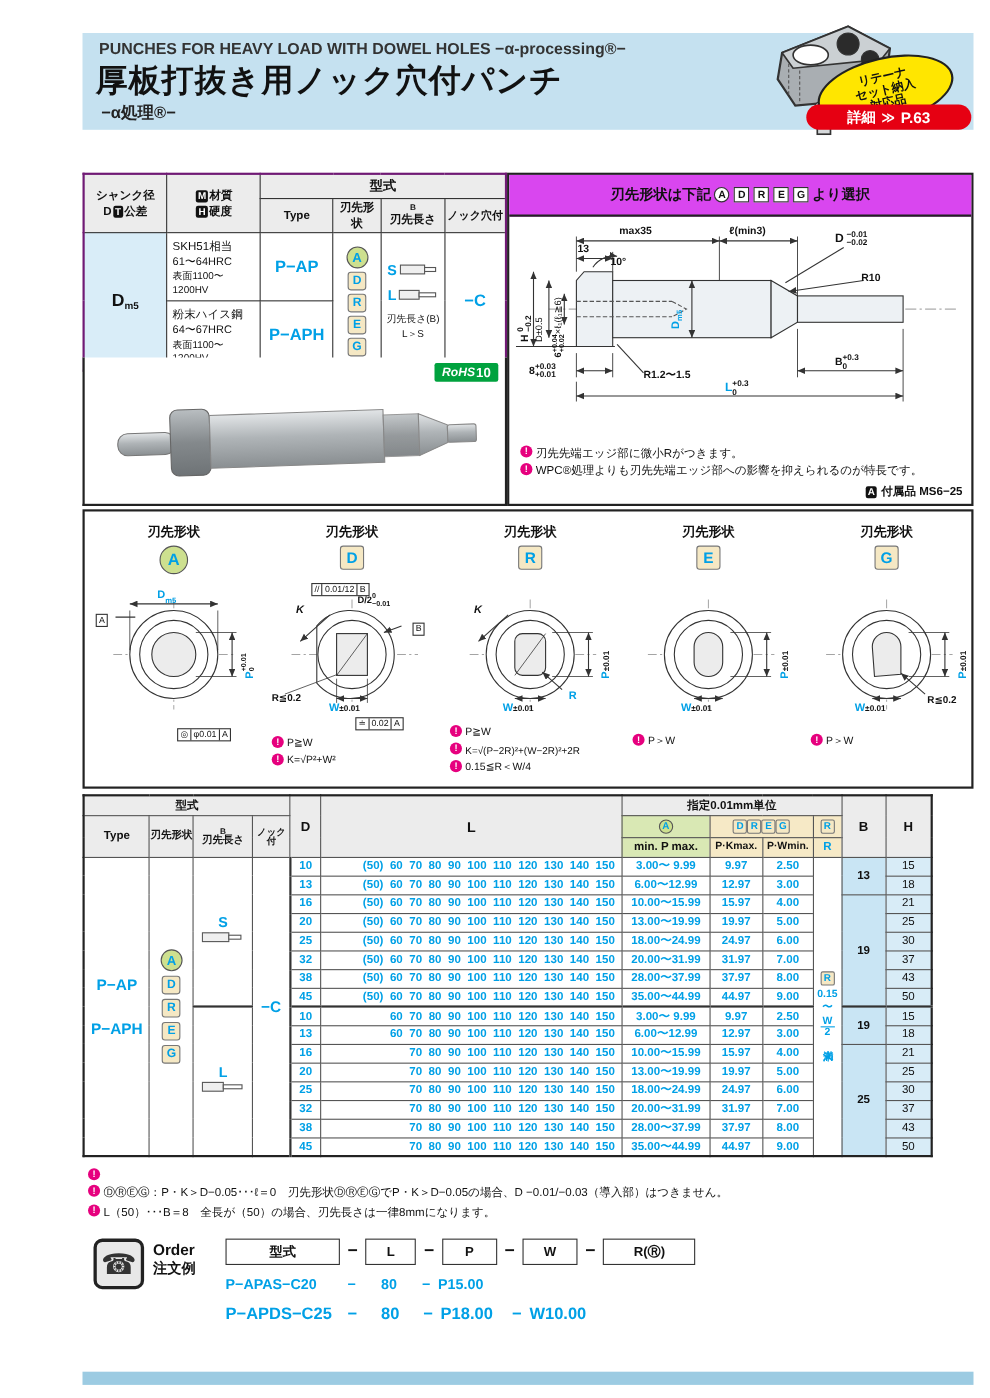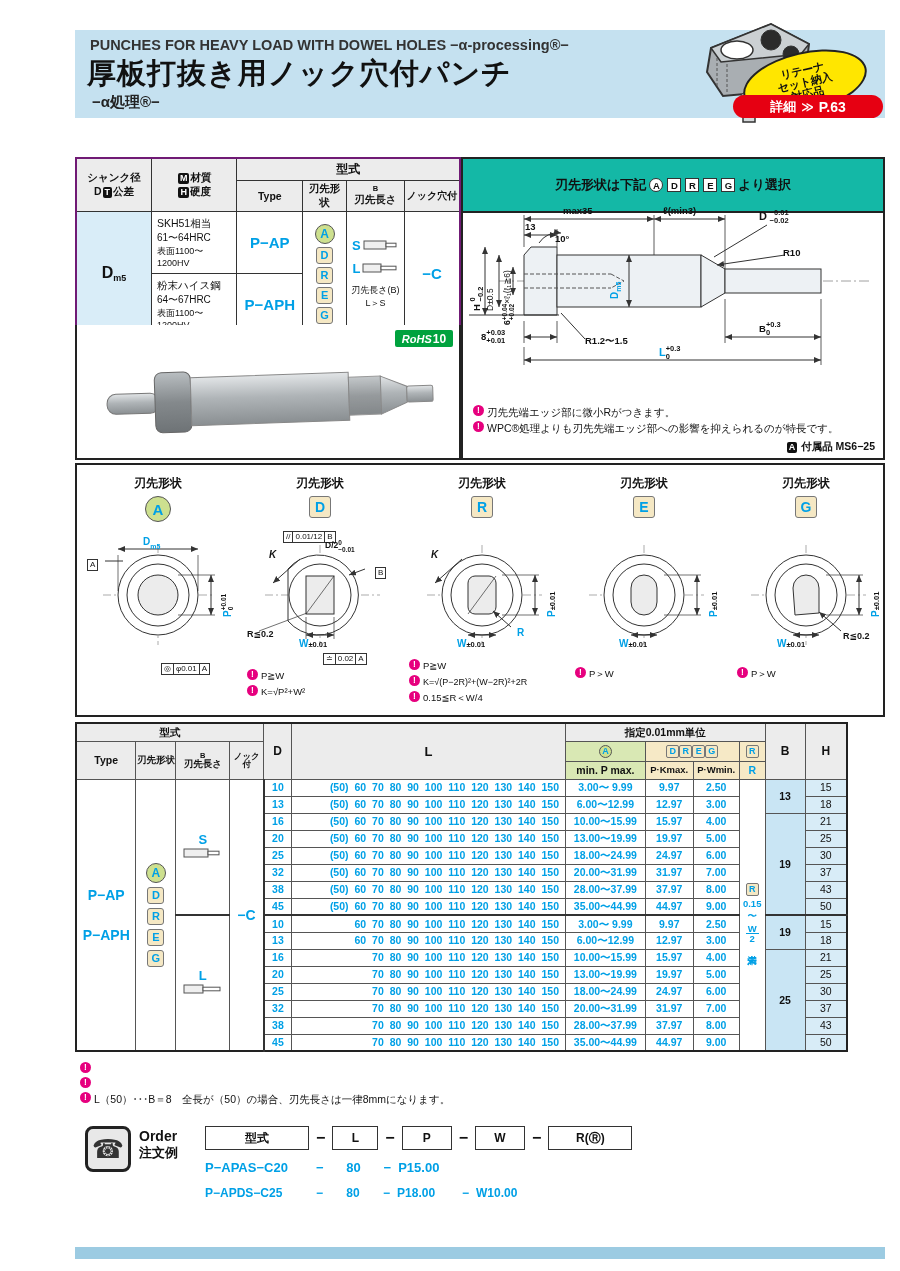--- a/index.html
+++ b/index.html
@@ -191,21 +191,21 @@
         <rect x="8" y="36" width="52" height="20" rx="9" fill="url(#gb)" stroke="#777"></rect>
         <rect x="56" y="16" width="36" height="60" rx="7" fill="url(#gc)" stroke="#666"></rect>
         <rect x="92" y="22" width="158" height="48" fill="url(#gb)" stroke="#888"></rect>
         <rect x="250" y="27" width="32" height="38" fill="url(#gc)" opacity="0.85" stroke="#888"></rect>
         <polygon points="282,27 308,38 308,54 282,65" fill="url(#gb)" stroke="#888"></polygon>
         <rect x="308" y="38" width="26" height="16" rx="2" fill="url(#gb)" stroke="#888"></rect>
       </svg>
     </div>
 
     <div class="abs" style="left:386px;top:0;width:424px;height:303px;border:2px solid #222">
-      <div style="height:54px;background:#14b8a6;border-bottom:2px solid #222;display:flex;align-items:center;justify-content:center;gap:2px">
+      <div style="height:38px;background:#d946ef;border-bottom:2px solid #222;display:flex;align-items:center;justify-content:center;gap:2px">
         <span class="bb" style="font-size:13px">刃先形状は下記</span>
         <span class="bW bWc">A</span>
         <span class="bW">D</span>
         <span class="bW">R</span>
         <span class="bW">E</span>
         <span class="bW">G</span>
         <span class="bb" style="font-size:13px">より選択</span>
       </div>
 
       <svg class="abs" style="left:6px;top:44px" width="412" height="170" viewBox="0 0 412 170">
@@ -668,20 +668,21 @@
         </tr>
   </tbody>
     </table>
 
   <div class="abs" style="left:80px;top:1062px;width:790px">
     <div class="notes-line" style="margin-bottom:4px">
         <span class="note-i">!</span>
       </div>
     <div class="notes-line" style="margin-bottom:4px">
         <span class="note-i">!</span>
+        <span>ⒹⓇⒺⒼ：P・K＞D−0.05･･･ℓ＝0　刃先形状ⒹⓇⒺⒼでP・K＞D−0.05の場合、D −0.01/−0.03（導入部）はつきません。</span>
       </div>
     <div class="notes-line">
         <span class="note-i">!</span>
         <span>L（50）･･･B＝8　全長が（50）の場合、刃先長さは一律8mmになります。</span>
       </div>
   </div>
 
   <div class="abs" style="left:85px;top:1124px;width:620px">
     <div class="abs" style="left:0;top:2px;width:46px;height:46px;border:3px solid #222;border-radius:8px;background:#E8E8E8;display:flex;align-items:center;justify-content:center;font-size:26px;color:#333">☎</div>
     <div class="abs" style="left:54px;top:4px">
@@ -699,21 +700,21 @@
       <span class="bb">−</span>
       <span style="display:inline-block;width:84px;border:1.5px solid #333;text-align:center;font-weight:bold;font-size:12px;line-height:22px">R(Ⓡ)</span>
     </div>
     <div class="abs blue bb" style="left:120px;top:36px;display:flex;align-items:center;gap:7px;font-size:13px">
       <span style="display:inline-block;width:104px">P−APAS−C20</span>
       <span>−</span>
       <span style="display:inline-block;width:46px;text-align:center">80</span>
       <span>−</span>
       <span style="display:inline-block;width:58px">P15.00</span>
     </div>
-    <div class="abs blue bb" style="left:120px;top:62px;display:flex;align-items:center;gap:7px;font-size:12px">
+    <div class="abs blue bb" style="left:120px;top:62px;display:flex;align-items:center;gap:7px;font-size:15px">
       <span style="display:inline-block;width:104px">P−APDS−C25</span>
       <span>−</span>
       <span style="display:inline-block;width:46px;text-align:center">80</span>
       <span>−</span>
       <span style="display:inline-block;width:58px">P18.00</span>
       <span>−</span>
       <span>W10.00</span>
     </div>
   </div>
 

